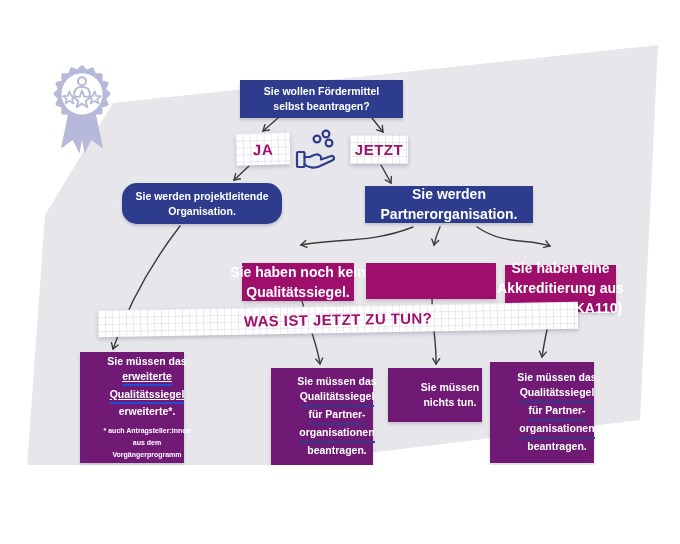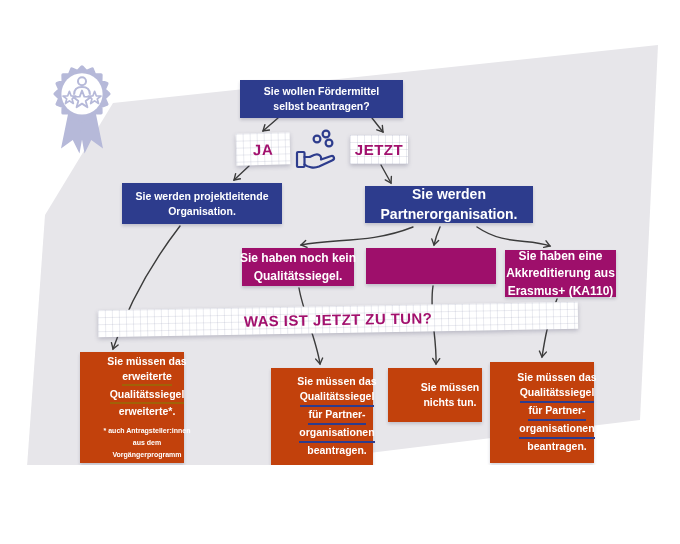--- a/index.html
+++ b/index.html
@@ -13,52 +13,52 @@
   }
   .arrows{position:absolute;left:0;top:0;z-index:2;pointer-events:none;}
   .badge{position:absolute;left:40px;top:56px;width:84px;height:106px;z-index:3;}
   .box{
     position:absolute;z-index:3;display:flex;align-items:center;justify-content:center;
     text-align:center;color:#fff;font-weight:bold;box-sizing:border-box;padding:4px 5px;
     box-shadow:0 2px 3px rgba(60,60,90,0.22);
   }
   .navy{background:#2d3c8d;}
   .magenta{background:#9e0f6b;}
-  .skyblue{background:#c2410c;padding-left:35px;}
+  .skyblue{background:#701a75;padding-left:35px;}
   .paper{
     background-color:#fff;
     background-image:
       linear-gradient(rgba(140,145,175,0.18) 1px, transparent 1px),
       linear-gradient(90deg, rgba(140,145,175,0.18) 1px, transparent 1px);
     background-size:7px 7px;
     box-shadow:0 2px 4px rgba(80,80,110,0.3);
     color:#a2106d;
   }
   .line{display:block;white-space:nowrap;margin:1px 0;}
   .q1{left:240px;top:80px;width:163px;height:38px;font-size:10.5px;line-height:1.3;}
   .ja{left:236px;top:133px;width:54px;height:32px;font-size:15px;transform:rotate(-1.5deg);letter-spacing:.5px;}
   .nein{left:350px;top:135px;width:58px;height:29px;font-size:15px;letter-spacing:.5px;}
   .hand{position:absolute;left:294px;top:129px;width:48px;height:46px;z-index:3;}
-  .role-yes{left:122px;top:183px;width:160px;height:41px;font-size:10.5px;line-height:1.35;}
+  .role-yes{left:122px;top:183px;width:160px;height:41px;font-size:10.5px;line-height:1.35;border-radius:15px;}
   .role-no{left:365px;top:186px;width:168px;height:37px;font-size:14px;line-height:1.35;}
-  .cond{font-size:12px;line-height:1.35;}
+  .cond{font-size:14px;line-height:1.35;margin-top:15px;}
   .cond1{left:242px;top:248px;width:112px;height:38px;}
   .cond2{left:366px;top:248px;width:130px;height:36px;}
   .cond3{left:505px;top:250px;width:111px;height:47px;}
   .banner{
     left:98px;top:306px;width:480px;height:27px;z-index:3;
     font-size:15px;letter-spacing:.4px;transform:rotate(-1deg);
   }
   .action{font-size:10.5px;line-height:1.28;align-items:center;}
   .action .line{margin:1.5px 0;}
   .a1{left:80px;top:352px;width:104px;height:111px;}
   .a2{left:271px;top:368px;width:102px;height:97px;}
   .a3{left:388px;top:368px;width:94px;height:54px;}
   .a4{left:490px;top:362px;width:104px;height:101px;}
-  .ul-pink{display:inline-block;border-bottom:2px solid #a16207;padding-bottom:1px;}
+  .ul-pink{display:inline-block;border-bottom:2px solid #1d4ed8;padding-bottom:1px;text-decoration:underline;}
   .ul-blue{display:inline-block;border-bottom:2px solid #2d3c8d;padding-bottom:1px;}
   .footnote{margin-top:7px;font-size:7px;font-weight:600;line-height:1.5;}
 </style>
 </head>
 <body>
 
 <div id="stage">
 
   <div class="bg-poly"></div>
 

